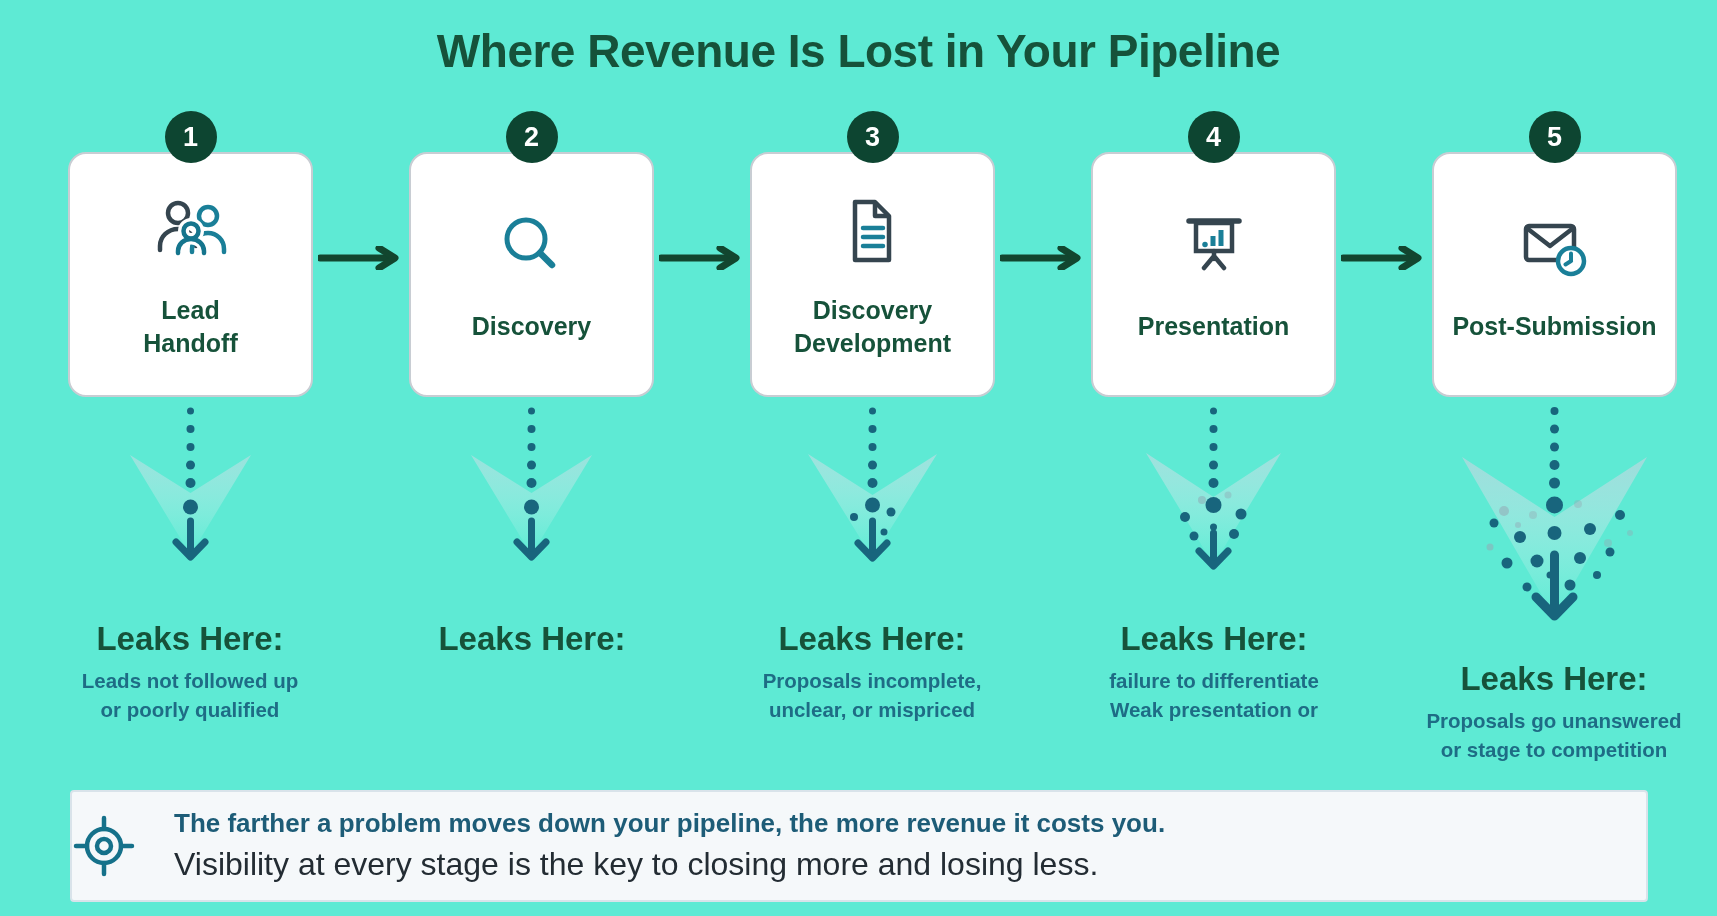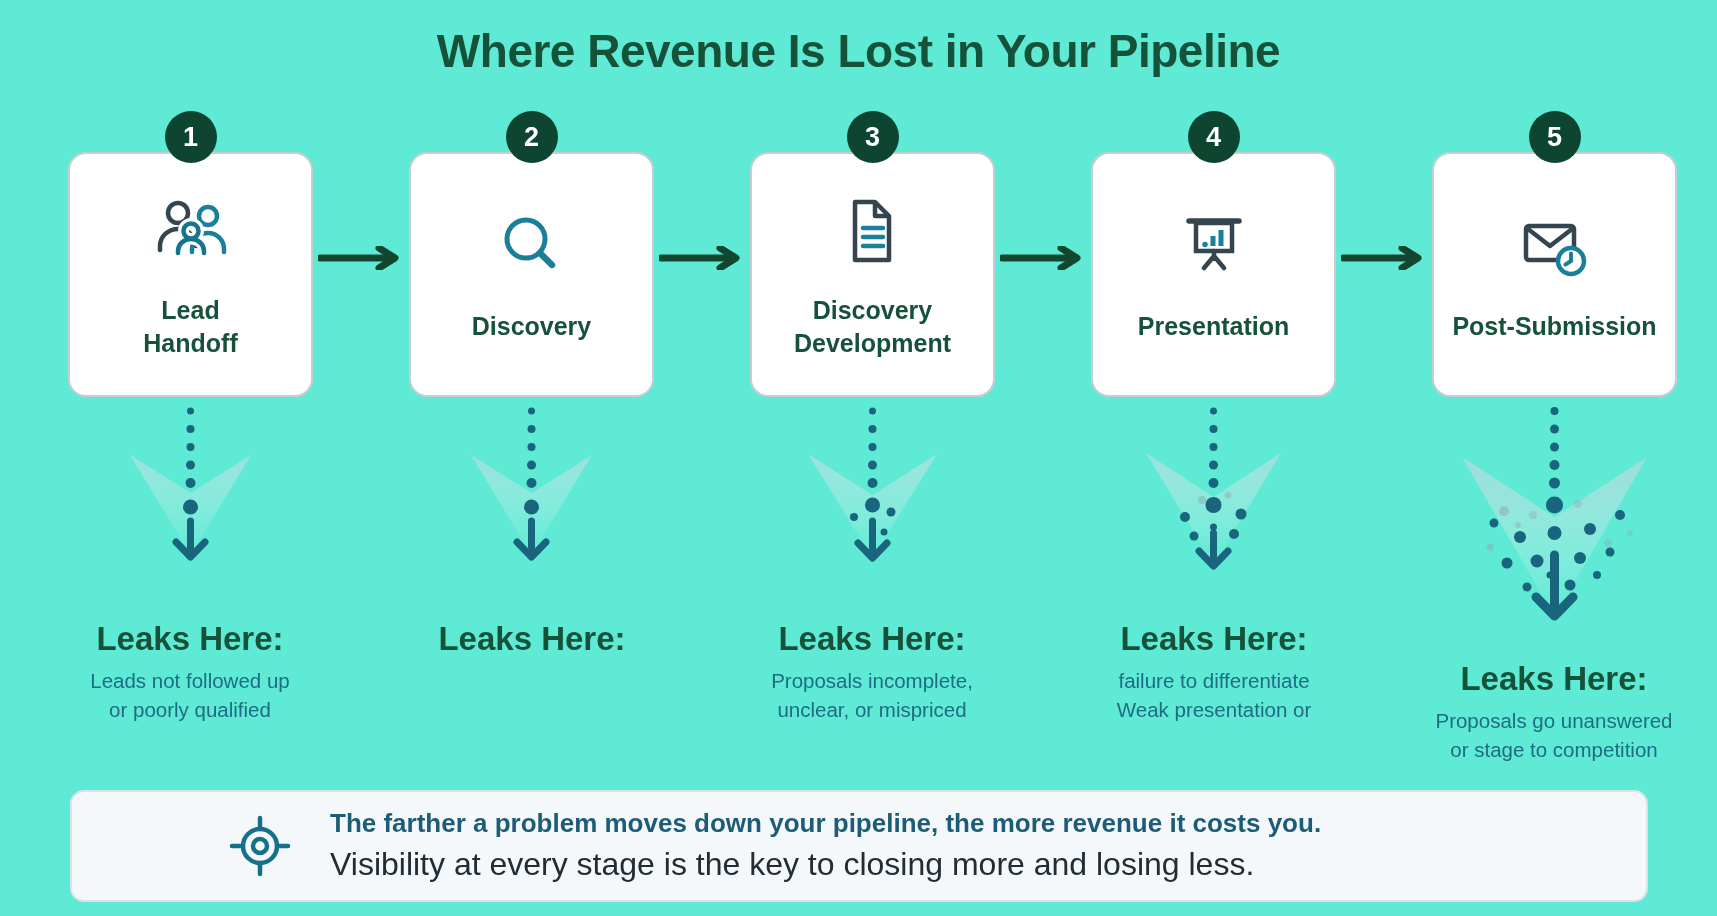--- a/index.html
+++ b/index.html
@@ -19,26 +19,26 @@
   .icon  { width:84px; height:84px; display:flex; align-items:center; justify-content:center; }
   .label { text-align:center; font-size:25px; font-weight:700; color:#16523a; line-height:1.3; }
   .label span { display:block; }
 
   .trail { position:absolute; left:0; top:295px; width:245px; }
 
   .harrow { position:absolute; top:246px; width:86px; height:24px; }
 
   .leak { position:absolute; width:304px; text-align:center; }
   .leak-title { font-size:33px; font-weight:700; color:#16523a; margin-bottom:9px; }
-  .leak-desc  { font-size:20.5px; font-weight:400; color:#1e6c85; line-height:1.4; }
+  .leak-desc  { font-size:20.5px; font-weight:700; color:#1e6c85; line-height:1.4; }
   .leak-desc span { display:block; }
 
   .callout { position:absolute; left:70px; top:790px; width:1578px; height:112px;
-             background:#f5f8fa; border:2px solid #d9e3ea; border-radius:14px;
-             display:flex; align-items:center; padding-left:156px; }
+             background:#f5f8fa; border:2px solid #d9e3ea; border-radius:4px;
+             display:flex; align-items:center; }
   .callout .cicon { width:64px; height:64px; flex:0 0 64px; margin-right:38px; }
   .callout-line1 { font-size:26px; font-weight:700; color:#1d5c77; line-height:1.38; }
   .callout-line2 { font-size:32px; font-weight:400; color:#232c33; line-height:1.38; }
 </style>
 </head>
 <body>
 
 <div class="canvas">
 
   <div class="title">Where Revenue Is Lost in Your Pipeline</div>

